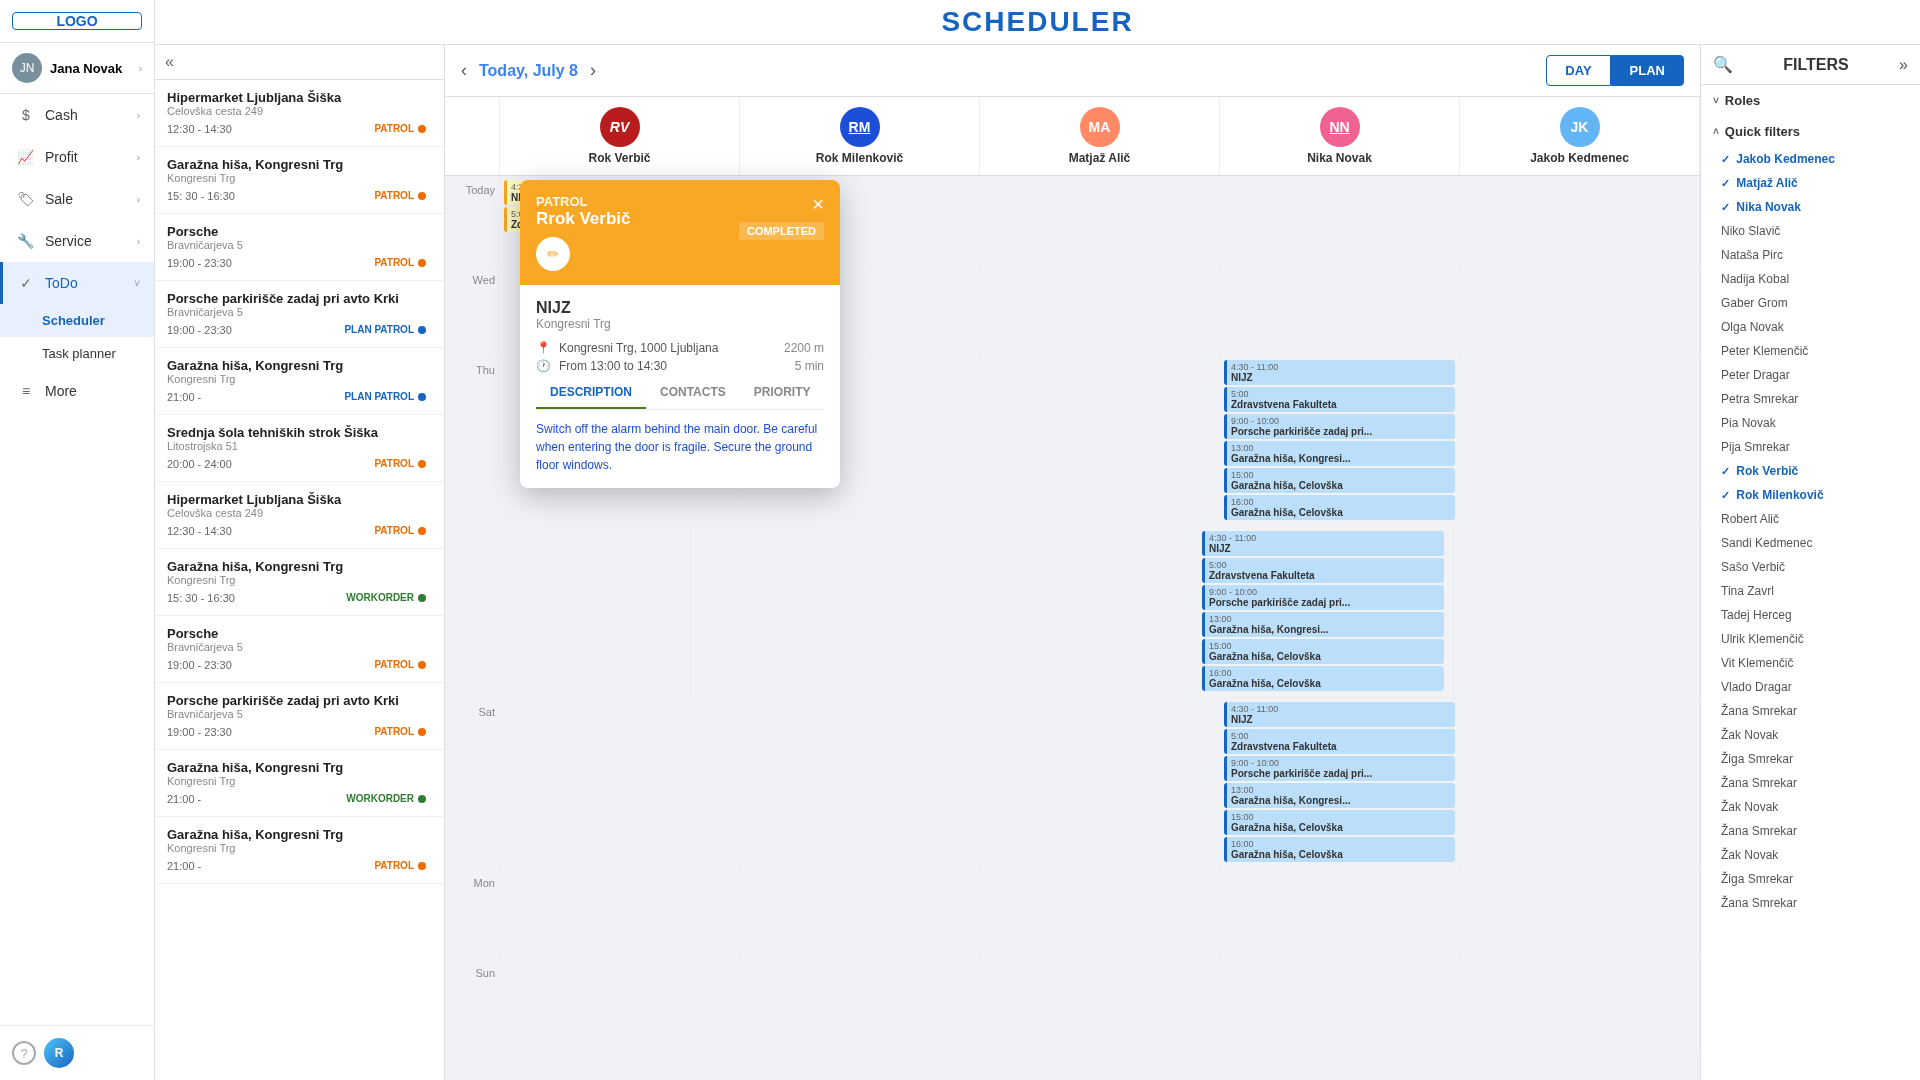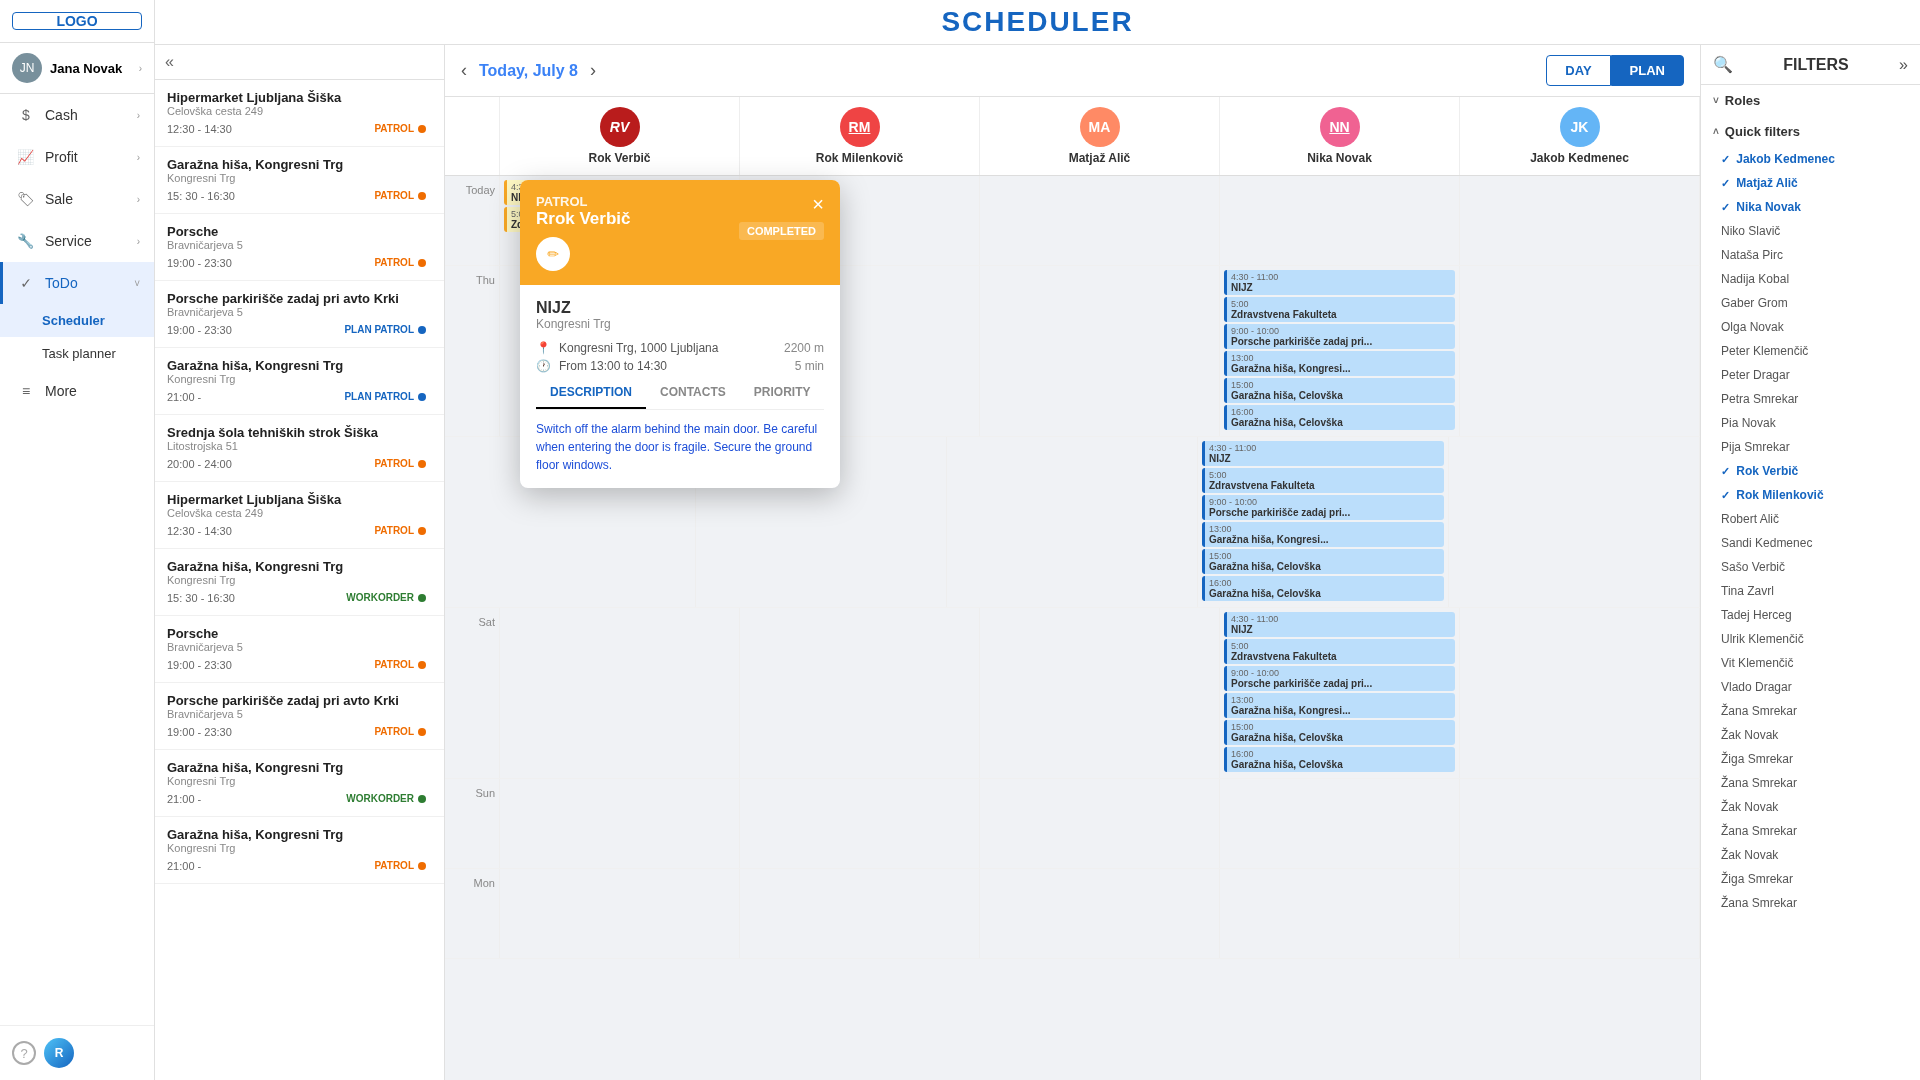--- a/index.html
+++ b/index.html
@@ -289,21 +289,21 @@
       margin-bottom: 10px;
     }
     .popup-tab {
       padding: 8px 14px;
       font-size: 12px;
       font-weight: 600;
       color: #888;
       cursor: pointer;
       border-bottom: 2px solid transparent;
     }
-    .popup-tab.active { color: #1565c0; border-bottom: 2px solid #000000; }
+    .popup-tab.active { color: #1565c0; border-bottom: 2px solid #4d7c0f; }
     .popup-desc { font-size: 12px; color: #1d4ed8; line-height: 1.5; }
 
     
     .right-panel {
       width: 220px;
       background: #fff;
       border-left: 1px solid #e0e0e0;
       display: flex;
       flex-direction: column;
       overflow-y: auto;
@@ -559,21 +559,21 @@
       <div class="scheduler-grid-container">
         <div class="scheduler-grid">
 
           <div class="staff-header-row">
             <div class="time-gutter"></div>
             <div class="staff-col">
               <div class="staff-avatar" style="background:#b91c1c;font-style:italic;">RV</div>
               <span class="staff-name">Rok Verbič</span>
             </div>
             <div class="staff-col">
-              <div class="staff-avatar" style="background:#ef4444;text-decoration:underline;">RM</div>
+              <div class="staff-avatar" style="background:#1d4ed8;text-decoration:underline;">RM</div>
               <span class="staff-name">Rok Milenkovič</span>
             </div>
             <div class="staff-col">
               <div class="staff-avatar" style="background:#ff8a65;">MA</div>
               <span class="staff-name">Matjaž Alič</span>
             </div>
             <div class="staff-col">
               <div class="staff-avatar" style="background:#f06292;text-decoration:underline;">NN</div>
               <span class="staff-name">Nika Novak</span>
             </div>
@@ -595,20 +595,28 @@
                     <div class="event-time">5:00</div>
                     <div class="event-title">Zdravstvena Fakulteta</div>
                   </div>
                 </div>
                 <div class="day-col"></div>
                 <div class="day-col"></div>
                 <div class="day-col"></div>
                 <div class="day-col"></div>
               </div>
               <div class="day-row">
+                <div class="day-label">Wed</div>
+                <div class="day-col"></div>
+                <div class="day-col"></div>
+                <div class="day-col"></div>
+                <div class="day-col"></div>
+                <div class="day-col"></div>
+              </div>
+              <div class="day-row">
                 <div class="day-label">Thu</div>
                 <div class="day-col"></div>
                 <div class="day-col"></div>
                 <div class="day-col"></div>
                 <div class="day-col">
                   <div class="event-block event-blue">
                     <div class="event-time">4:30 - 11:00</div>
                     <div class="event-title">NIJZ</div>
                   </div>
                   <div class="event-block event-blue">
@@ -693,29 +701,29 @@
                     <div class="event-title">Garažna hiša, Celovška</div>
                   </div>
                   <div class="event-block event-blue">
                     <div class="event-time">16:00</div>
                     <div class="event-title">Garažna hiša, Celovška</div>
                   </div>
                 </div>
                 <div class="day-col"></div>
               </div>
               <div class="day-row">
-                <div class="day-label">Sun</div>
+                <div class="day-label">Mon</div>
                 <div class="day-col"></div>
                 <div class="day-col"></div>
                 <div class="day-col"></div>
                 <div class="day-col"></div>
                 <div class="day-col"></div>
               </div>
               <div class="day-row">
-                <div class="day-label">Mon</div>
+                <div class="day-label">Sun</div>
                 <div class="day-col"></div>
                 <div class="day-col"></div>
                 <div class="day-col"></div>
                 <div class="day-col"></div>
                 <div class="day-col"></div>
               </div>
             </div>
         </div>
       </div>
     </div>

